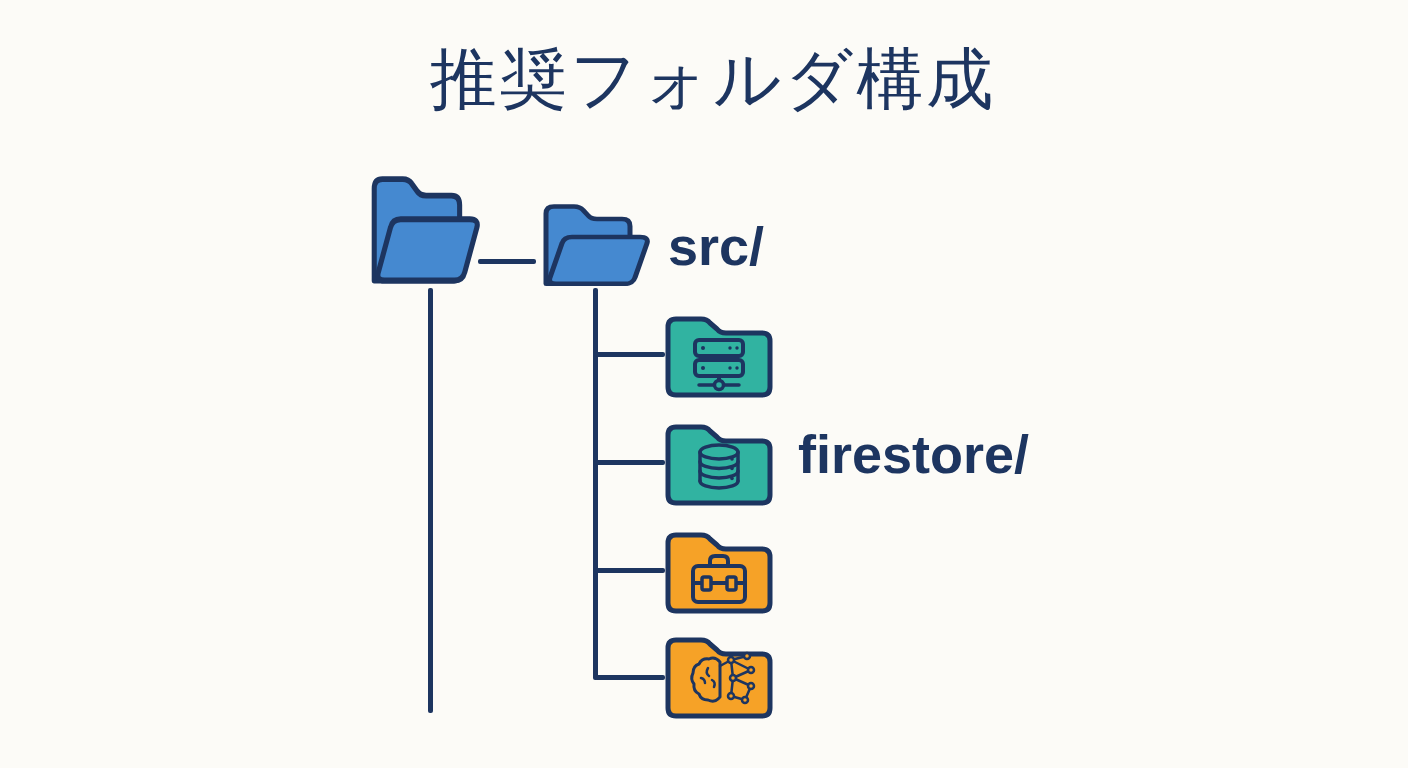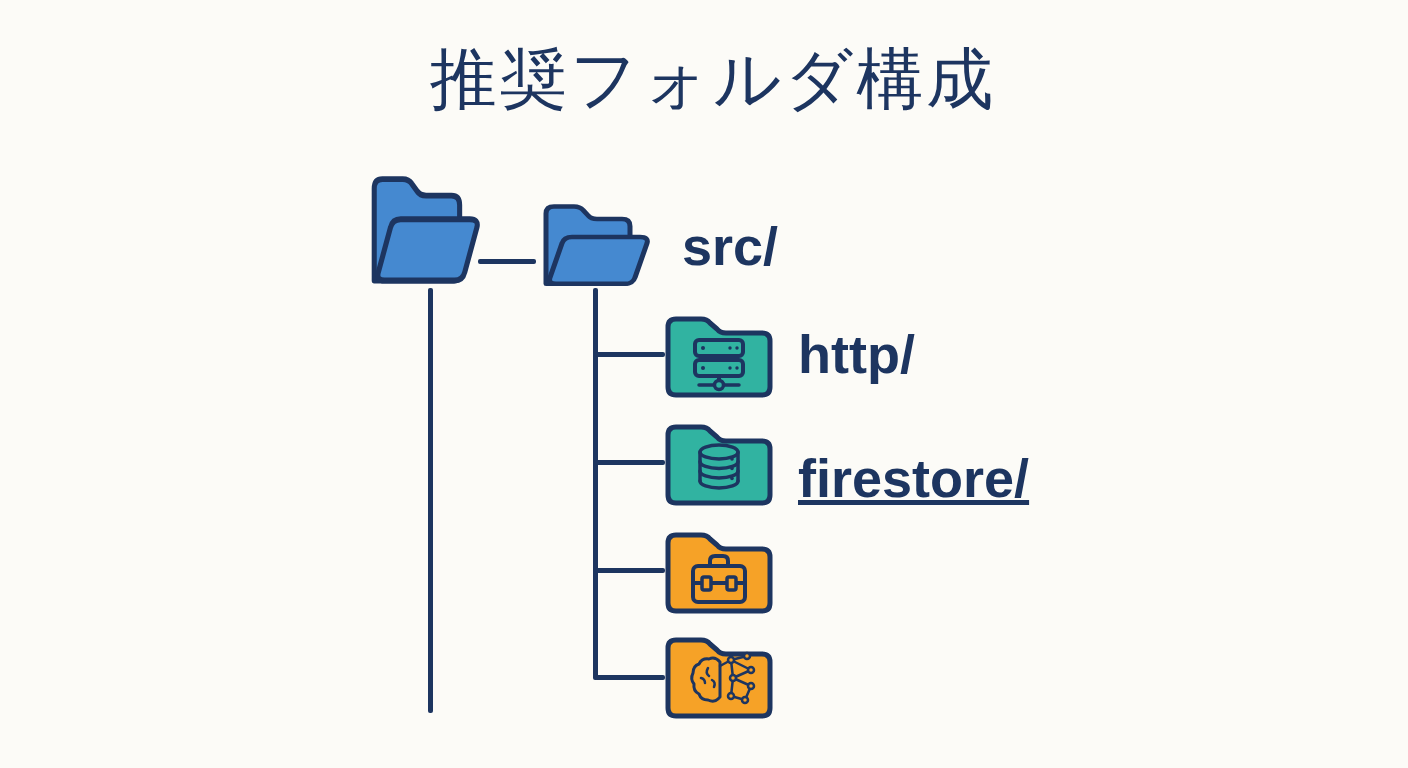--- a/index.html
+++ b/index.html
@@ -55,55 +55,54 @@
 
   <svg class="folder-svg" style="left:360px;top:172px;width:122px;height:118px;" viewBox="0 0 120 100" preserveAspectRatio="none">
     <path stroke="#1d3560" stroke-width="5" stroke-linejoin="round" d="M14,92 L14,14 Q14,6 22,6 L42,6 Q48,6 51,10 L56,16 Q59,20 65,20 L90,20 Q98,20 98,28 L98,86 Q98,92 92,92 Z" fill="#4589d0"></path>
     <path stroke="#1d3560" stroke-width="5" stroke-linejoin="round" d="M40,40 L108,40 Q117,40 115,47 L103,85 Q101,92 93,92 L24,92 Q16,92 18,85 L30,47 Q32,40 40,40 Z" fill="#4589d0"></path>
   </svg>
 
   <svg class="folder-svg" style="left:532px;top:201px;width:120px;height:90px;" viewBox="0 0 120 100" preserveAspectRatio="none">
     <path stroke="#1d3560" stroke-width="5" stroke-linejoin="round" d="M14,92 L14,14 Q14,6 22,6 L42,6 Q48,6 51,10 L56,16 Q59,20 65,20 L90,20 Q98,20 98,28 L98,86 Q98,92 92,92 Z" fill="#4589d0"></path>
     <path stroke="#1d3560" stroke-width="5" stroke-linejoin="round" d="M40,40 L108,40 Q117,40 115,47 L103,85 Q101,92 93,92 L24,92 Q16,92 18,85 L30,47 Q32,40 40,40 Z" fill="#4589d0"></path>
   </svg>
-  <div class="folder-label" style="left:668px;top:201px;height:90px;margin-left:14px;">src/</div>
+  <div class="folder-label" style="left:668px;top:201px;height:90px;">src/</div>
 
   <svg class="folder-svg" style="left:663px;top:311px;width:112px;height:86px;" viewBox="0 0 112 86">
     <path stroke="#1d3560" stroke-width="5" stroke-linejoin="round" d="M13,84 Q5,84 5,76 L5,16 Q5,8 13,8 L38,8 Q44,8 47,12 L54,18 Q57,22 63,22 L99,22 Q107,22 107,30 L107,76 Q107,84 99,84 Z" fill="#31b3a1"></path>
     <g stroke="#1d3560" fill="none" stroke-width="4" stroke-linecap="round">
       <rect x="32" y="29" width="48" height="16" rx="4"></rect>
       <rect x="32" y="49" width="48" height="16" rx="4"></rect>
       <circle cx="40" cy="37" r="2" fill="#1d3560" stroke="none"></circle>
       <circle cx="40" cy="57" r="2" fill="#1d3560" stroke="none"></circle>
       <circle cx="67" cy="37" r="1.7" fill="#1d3560" stroke="none"></circle>
       <circle cx="74" cy="37" r="1.7" fill="#1d3560" stroke="none"></circle>
       <circle cx="67" cy="57" r="1.7" fill="#1d3560" stroke="none"></circle>
       <circle cx="74" cy="57" r="1.7" fill="#1d3560" stroke="none"></circle>
       <path d="M56,65 L56,70"></path>
       <path d="M36,74 L76,74" stroke-width="3.5"></path>
       <circle cx="56" cy="74" r="4.5" stroke-width="3.5" fill="#31b3a1"></circle>
     </g>
   </svg>
-  <div class="folder-label" style="left:798px;top:311px;height:86px;">http/</div>
 
   <svg class="folder-svg" style="left:663px;top:419px;width:112px;height:86px;" viewBox="0 0 112 86">
     <path stroke="#1d3560" stroke-width="5" stroke-linejoin="round" d="M13,84 Q5,84 5,76 L5,16 Q5,8 13,8 L38,8 Q44,8 47,12 L54,18 Q57,22 63,22 L99,22 Q107,22 107,30 L107,76 Q107,84 99,84 Z" fill="#31b3a1"></path>
     <g stroke="#1d3560" fill="none" stroke-width="3.5" stroke-linecap="round">
       <ellipse cx="56" cy="33" rx="19" ry="7"></ellipse>
       <path d="M37,33 L37,62"></path>
       <path d="M75,33 L75,62"></path>
       <path d="M37,62 A19,7 0 0 0 75,62"></path>
       <path d="M37,42.5 A19,7 0 0 0 75,42.5"></path>
       <path d="M37,52 A19,7 0 0 0 75,52"></path>
       <circle cx="69" cy="40" r="1.8" fill="#1d3560" stroke="none"></circle>
       <circle cx="69" cy="49.5" r="1.8" fill="#1d3560" stroke="none"></circle>
       <circle cx="69" cy="59.5" r="1.8" fill="#1d3560" stroke="none"></circle>
     </g>
   </svg>
-  <div class="folder-label" style="left:798px;top:435px;height:86px;text-decoration:underline;">firestore/</div>
+  <div class="folder-label" style="left:798px;top:411px;height:86px;">firestore/</div>
 
   <svg class="folder-svg" style="left:663px;top:527px;width:112px;height:86px;" viewBox="0 0 112 86">
     <path stroke="#1d3560" stroke-width="5" stroke-linejoin="round" d="M13,84 Q5,84 5,76 L5,16 Q5,8 13,8 L38,8 Q44,8 47,12 L54,18 Q57,22 63,22 L99,22 Q107,22 107,30 L107,76 Q107,84 99,84 Z" fill="#f6a227"></path>
     <g stroke="#1d3560" fill="none" stroke-width="4" stroke-linecap="round">
       <path d="M47,39 L47,34 Q47,29 52,29 L60,29 Q65,29 65,34 L65,39"></path>
       <rect x="30" y="39" width="52" height="36" rx="5"></rect>
       <path d="M30,56 L82,56"></path>
       <rect x="39" y="50" width="9" height="13" rx="2" stroke-width="3.5" fill="#f6a227"></rect>
       <rect x="64" y="50" width="9" height="13" rx="2" stroke-width="3.5" fill="#f6a227"></rect>
     </g>

